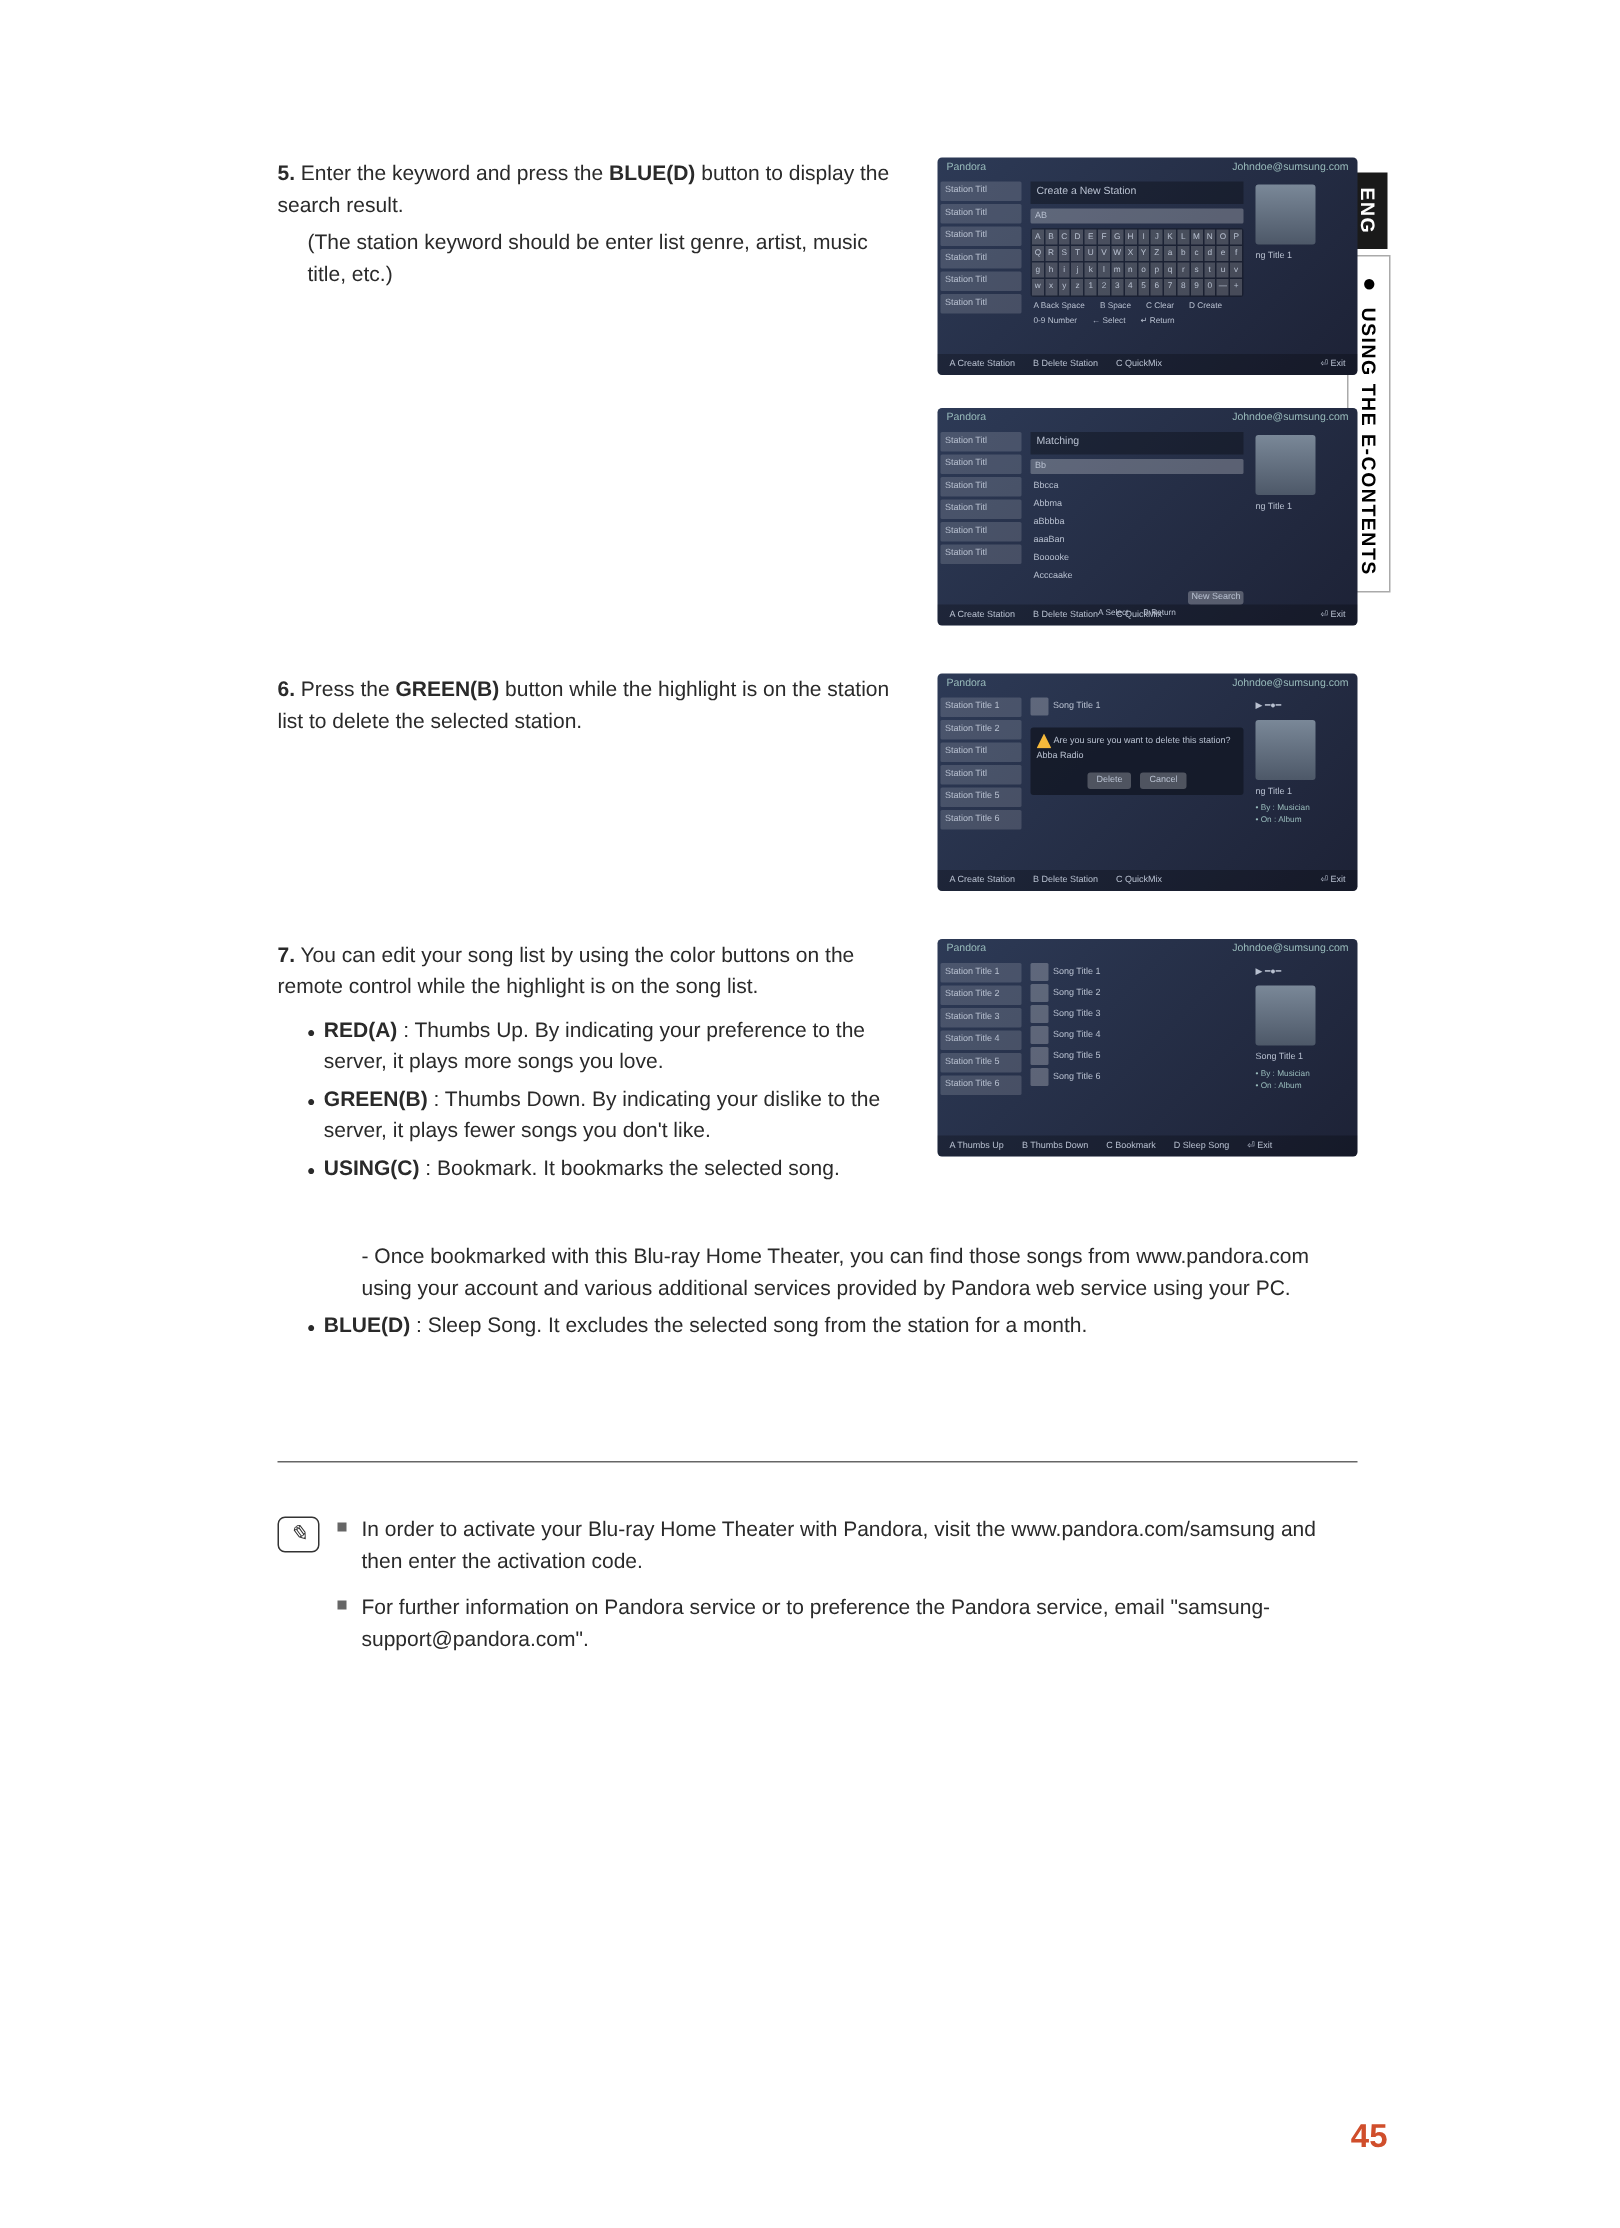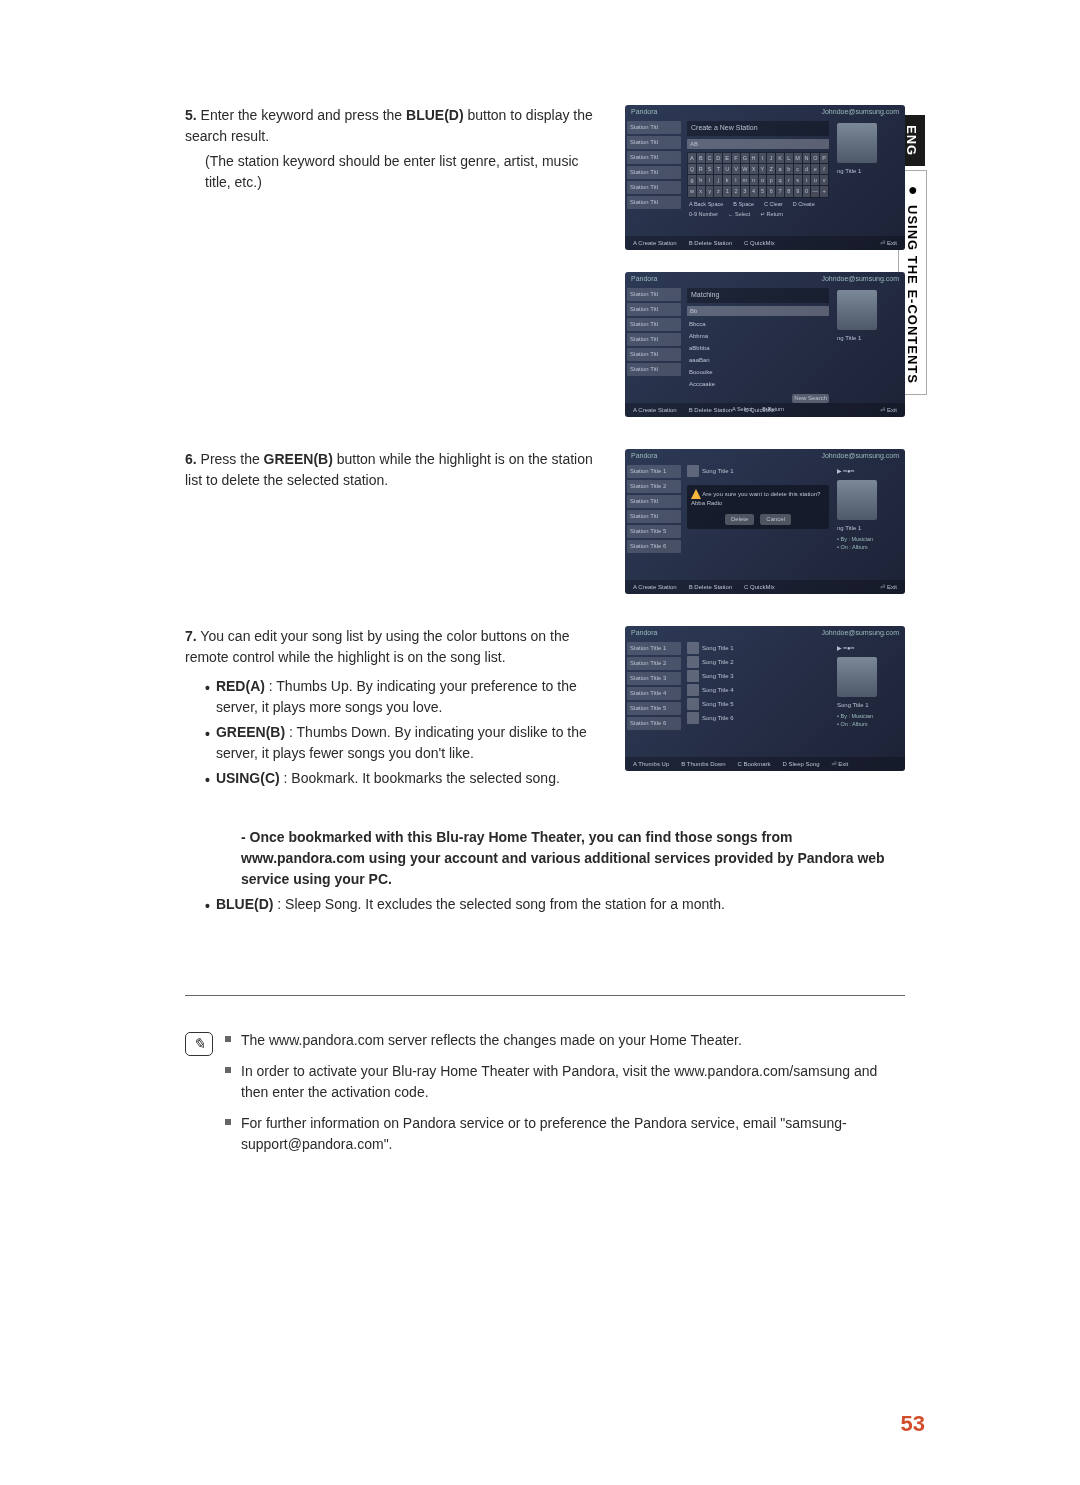--- a/index.html
+++ b/index.html
@@ -436,46 +436,42 @@
           <span class="key">B Thumbs Down</span>
           <span class="key">C Bookmark</span>
           <span class="key">D Sleep Song</span>
           <span class="key">⏎ Exit</span>
         </div>
       </div>
     </div>
   </div>
 
   <div>
-    <div class="indent" style="padding-left:40px;font-weight:bold;">
+    <div class="indent" style="padding-left:40px;">
       <p class="sub-indent">- Once bookmarked with this Blu-ray Home Theater, you can find those songs from www.pandora.com using your account and various additional services provided by Pandora web service using your PC.</p>
     </div>
     <div class="indent" style="margin-top:4px;">
       <div class="bullet-line">
         <span class="bullet-dot">•</span>
         <span><b>BLUE(D)</b><span> : Sleep Song. It excludes the selected song from the station for a month.</span></span>
       </div>
     </div>
   </div>
 
   <hr class="hr" style="margin-top:60px;">
 
   <div class="note-box">
     <div class="note-icon">✎</div>
     <div class="note-items">
       <div class="note-item">
           <span class="sq"></span>
-          <span>The www.pandora.com server reflects the changes made on your Home Theater.</span>
-        </div>
-      <div class="note-item">
-          <span class="sq"></span>
           <span>In order to activate your Blu-ray Home Theater with Pandora, visit the www.pandora.com/samsung and then enter the activation code.</span>
         </div>
       <div class="note-item">
           <span class="sq"></span>
           <span>For further information on Pandora service or to preference the Pandora service, email "samsung-support@pandora.com".</span>
         </div>
     </div>
   </div>
 
 </div>
 
-<div class="page-num">53</div>
+<div class="page-num">45</div>
 
 </body></html>

